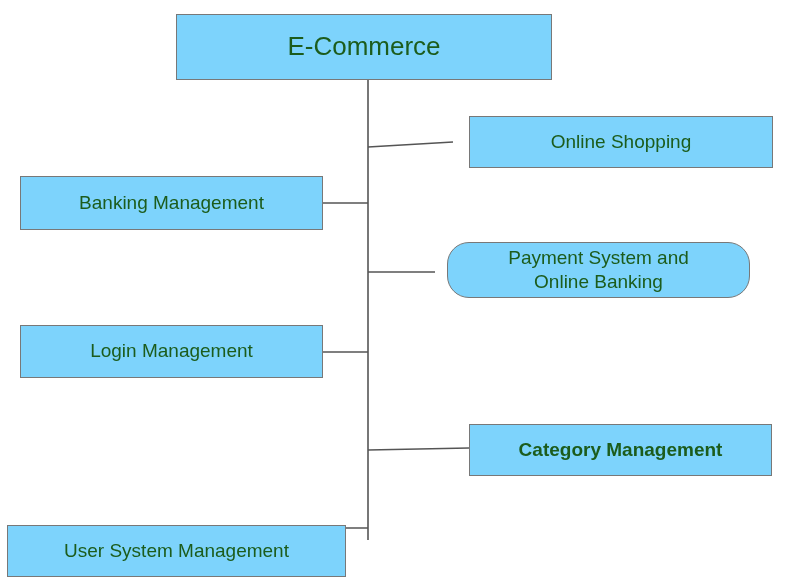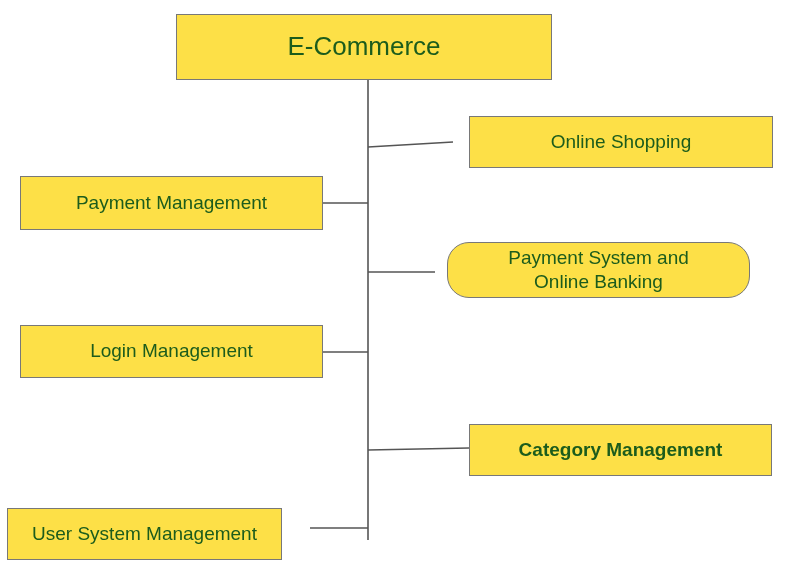--- a/index.html
+++ b/index.html
@@ -18,21 +18,21 @@
   #connector-layer {
     position: absolute;
     left: 0;
     top: 0;
     width: 798px;
     height: 578px;
   }
   .node-box {
     position: absolute;
     box-sizing: border-box;
-    background: #fde047;
+    background: #7dd3fc;
     border: 1.5px solid #787878;
     display: flex;
     align-items: center;
     justify-content: center;
     text-align: center;
     color: #1c5c1c;
     line-height: 1.28;
     white-space: pre-line;
     z-index: 2;
   }
@@ -57,24 +57,24 @@
         <line x1="368" y1="352" x2="323" y2="352"></line>
         <line x1="368" y1="450" x2="469" y2="448"></line>
         <line x1="368" y1="528" x2="310" y2="528"></line>
       </g>
   </svg>
 
   <div class="node-box node-root" style="left: 176px; top: 14px; width: 376px; height: 66px;">E-Commerce</div>
 
   <div class="node-box node-child" style="left: 453px; top: 116px; width: 304px; height: 52px; margin-left: 16px;">Online Shopping</div>
 
-  <div class="node-box node-child" style="left: 20px; top: 176px; width: 303px; height: 54px;">Payment Management</div>
+  <div class="node-box node-child" style="left: 20px; top: 176px; width: 303px; height: 54px;">Banking Management</div>
 
   <div class="node-box node-child" style="left: 447px; top: 242px; width: 303px; height: 56px; border-radius: 22px;">Payment System and
 Online Banking</div>
 
   <div class="node-box node-child" style="left: 20px; top: 325px; width: 303px; height: 53px;">Login Management</div>
 
   <div class="node-box node-child" style="left: 469px; top: 424px; width: 303px; height: 52px; font-weight: bold;">Category Management</div>
 
-  <div class="node-box node-child" style="left: 7px; top: 508px; width: 275px; height: 52px;">User System Management</div>
+  <div class="node-box node-child" style="left: 7px; top: 525px; width: 339px; height: 52px;">User System Management</div>
 
 </div>
 
 </body></html>

